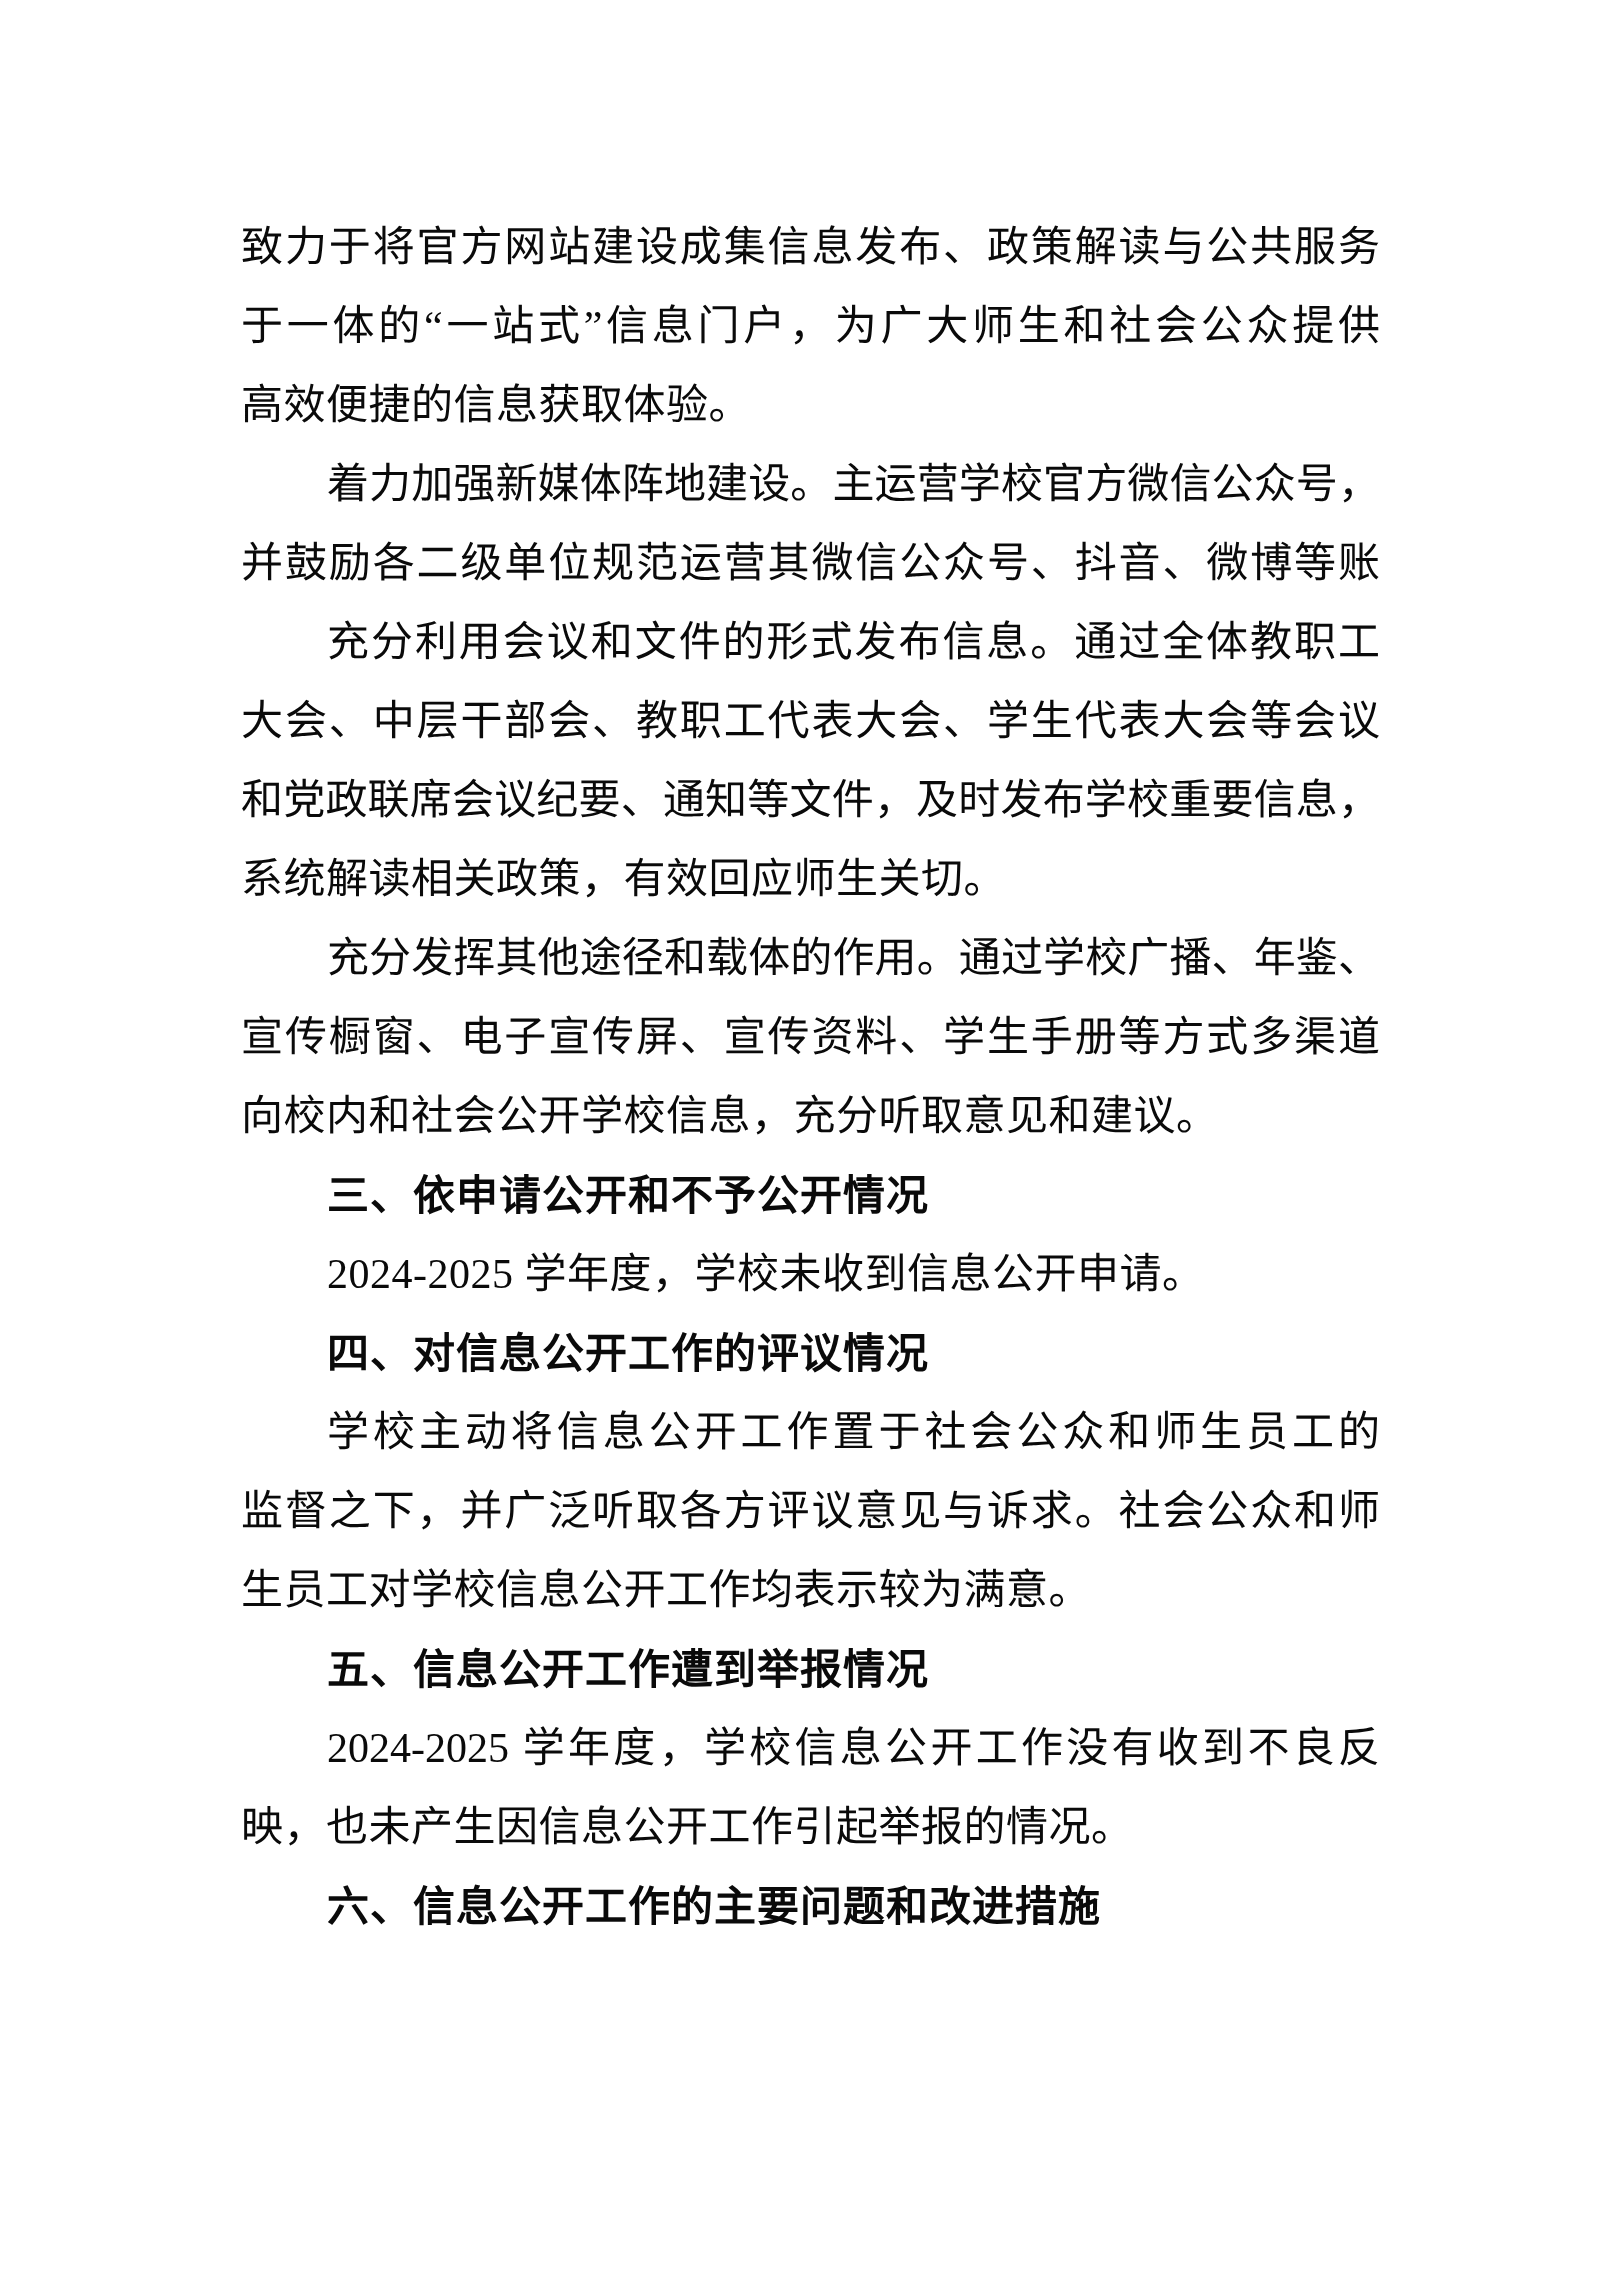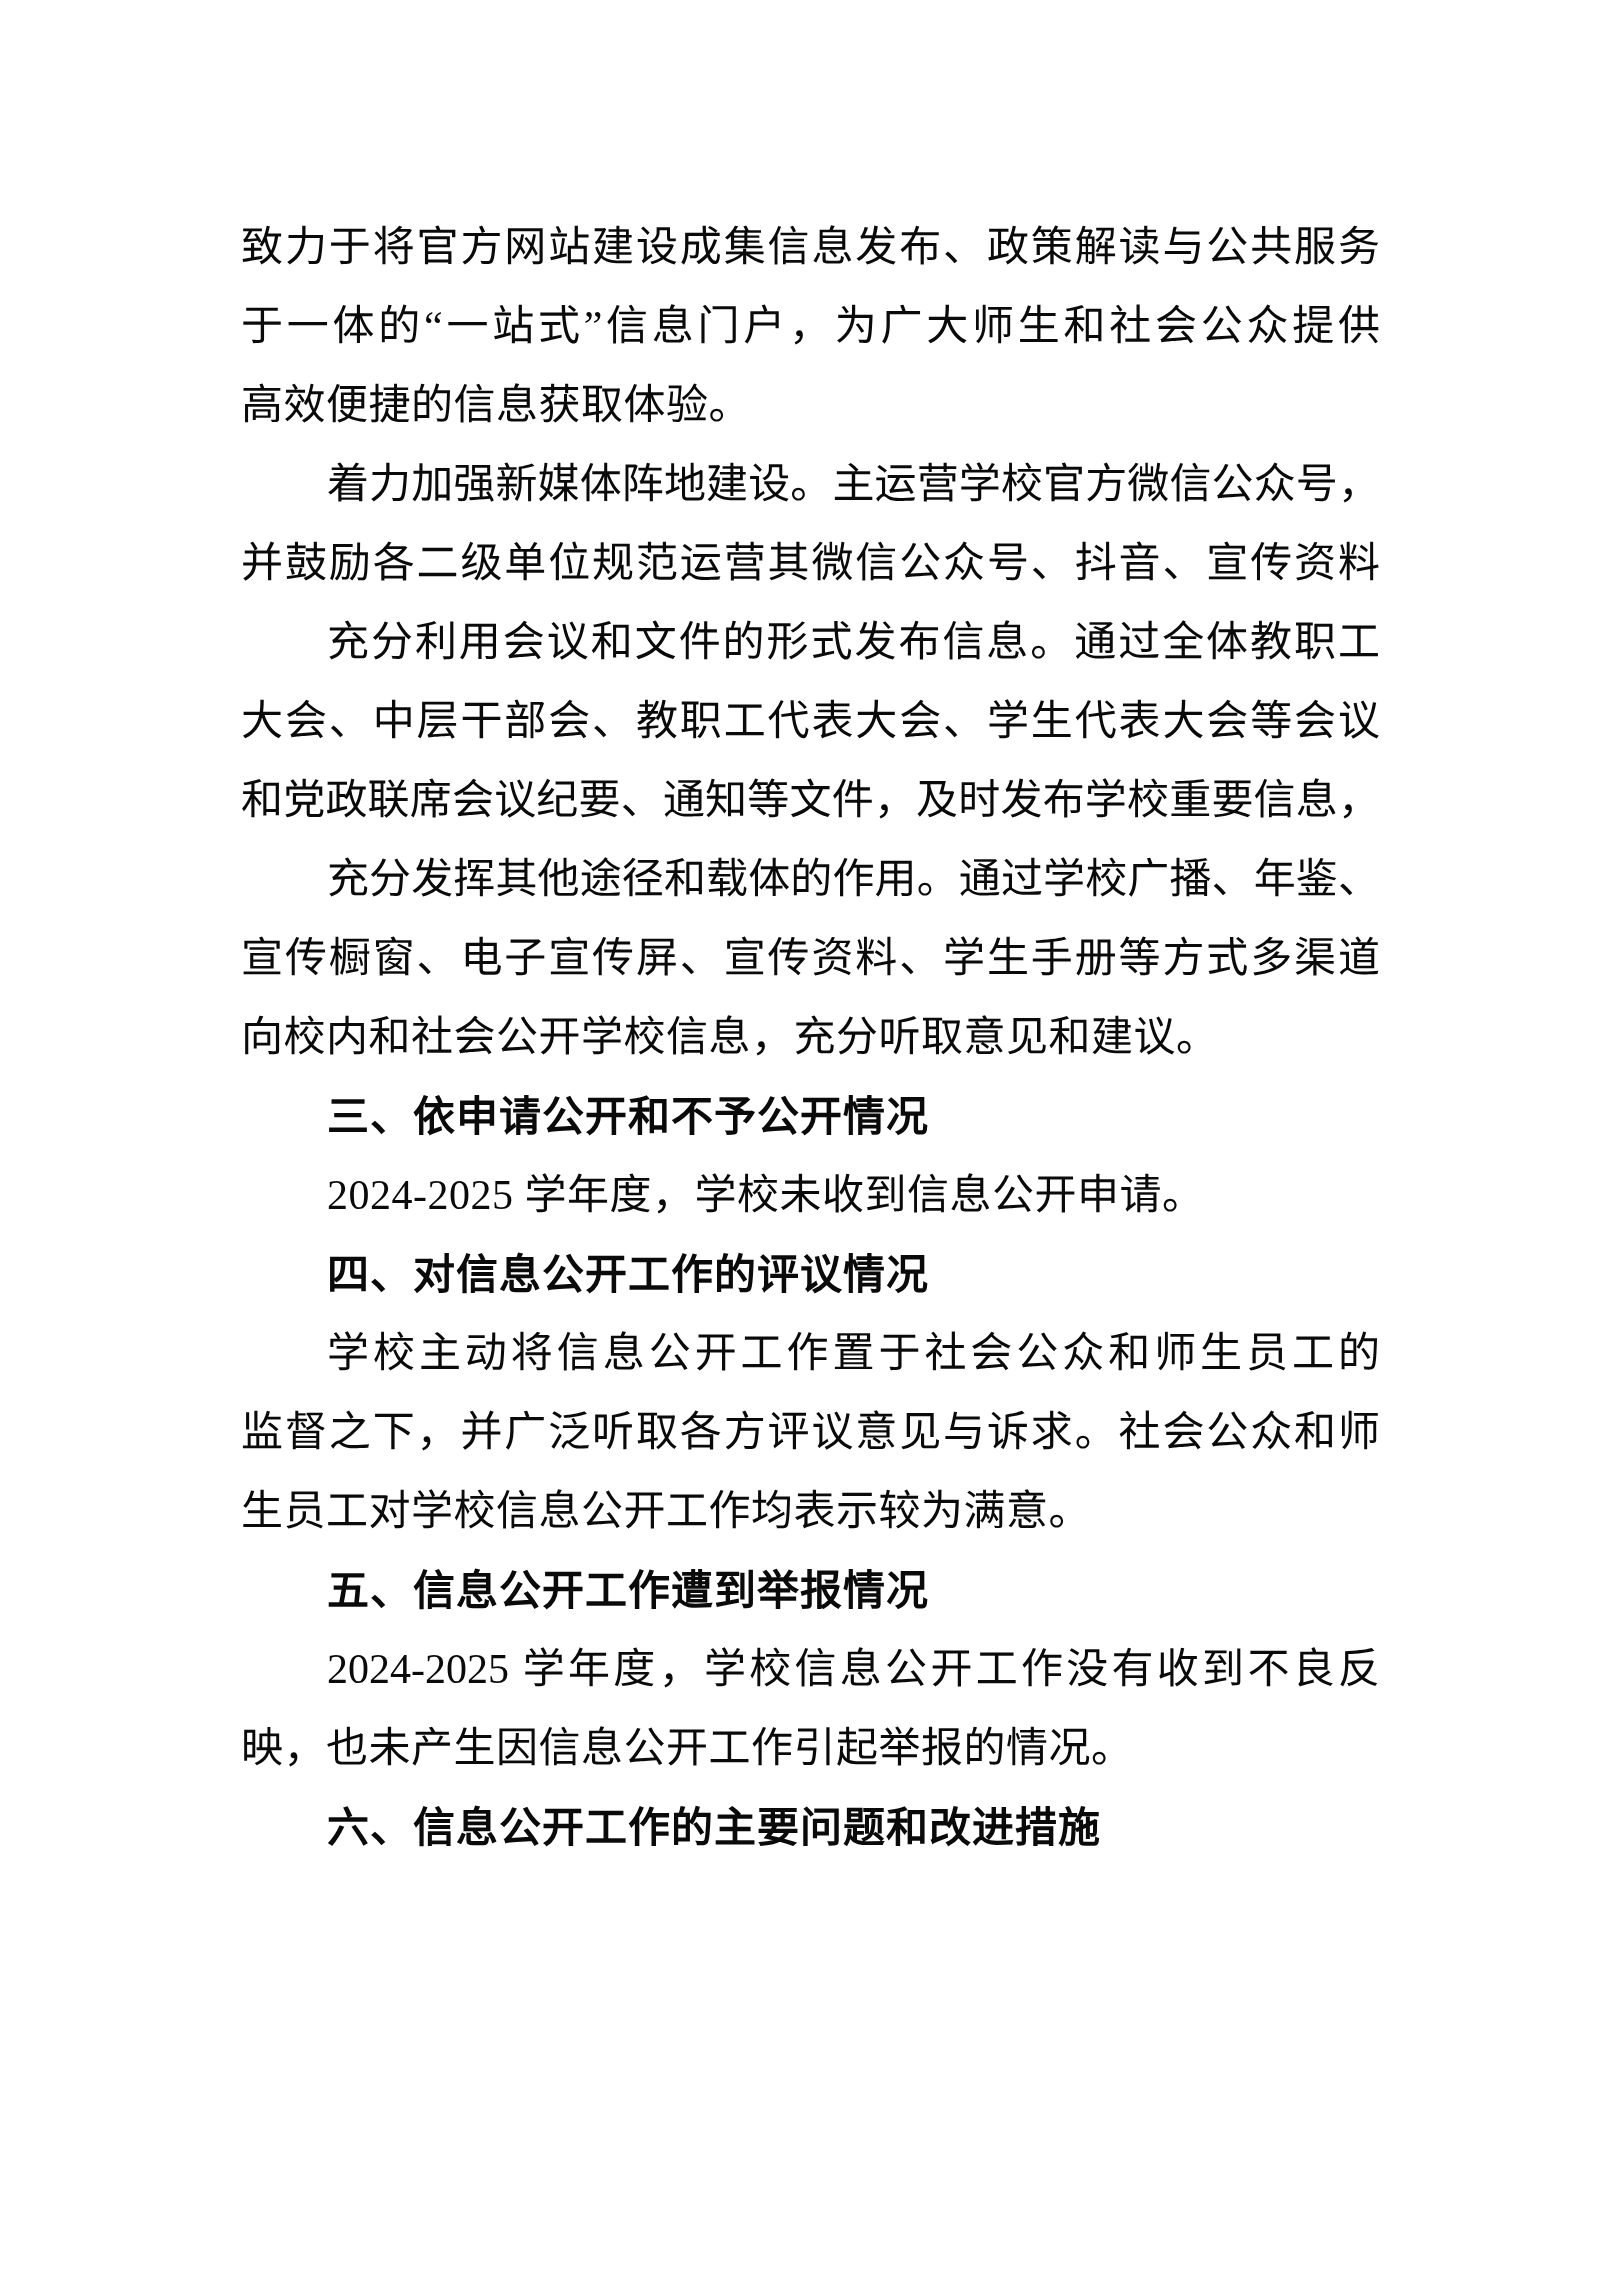--- a/index.html
+++ b/index.html
@@ -56,26 +56,27 @@
 
 <div class="page">
   <div class="content" id="document-text" style="color: rgb(10, 10, 10);">
       <div>
         <div class="line justify">致力于将官方网站建设成集信息发布、政策解读与公共服务</div>
         <div class="line justify">于一体的“一站式”信息门户，为广大师生和社会公众提供</div>
         <div class="line">高效便捷的信息获取体验。</div>
       </div>
       <div>
         <div class="line justify indent">着力加强新媒体阵地建设。主运营学校官方微信公众号，</div>
-        <div class="line justify">并鼓励各二级单位规范运营其微信公众号、抖音、宣传资料</div>
+        <div class="line justify">并鼓励各二级单位规范运营其微信公众号、抖音、微博等账</div>
       </div>
       <div>
         <div class="line justify indent">充分利用会议和文件的形式发布信息。通过全体教职工</div>
         <div class="line justify">大会、中层干部会、教职工代表大会、学生代表大会等会议</div>
         <div class="line justify">和党政联席会议纪要、通知等文件，及时发布学校重要信息，</div>
+        <div class="line">系统解读相关政策，有效回应师生关切。</div>
       </div>
       <div>
         <div class="line justify indent">充分发挥其他途径和载体的作用。通过学校广播、年鉴、</div>
         <div class="line justify">宣传橱窗、电子宣传屏、宣传资料、学生手册等方式多渠道</div>
         <div class="line">向校内和社会公开学校信息，充分听取意见和建议。</div>
       </div>
       <div>
         <div class="line heading indent">三、依申请公开和不予公开情况</div>
       </div>
       <div>

